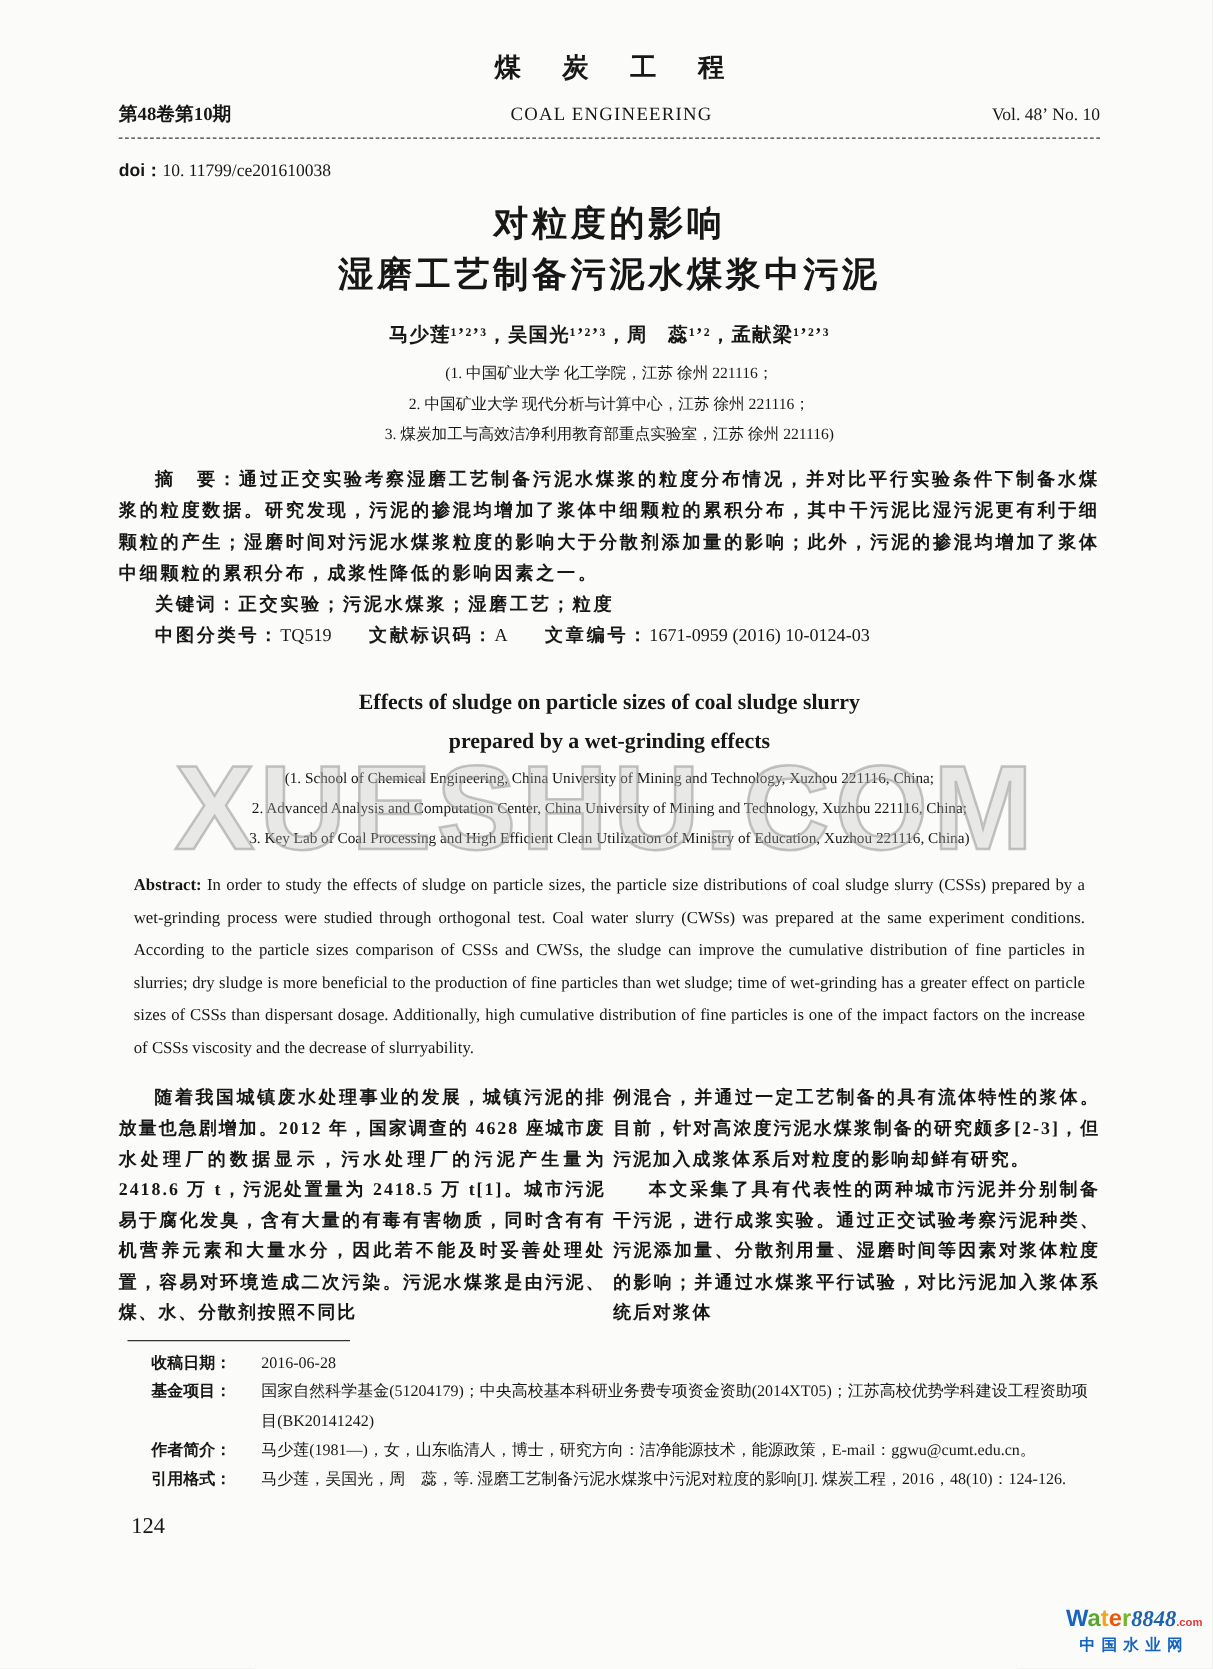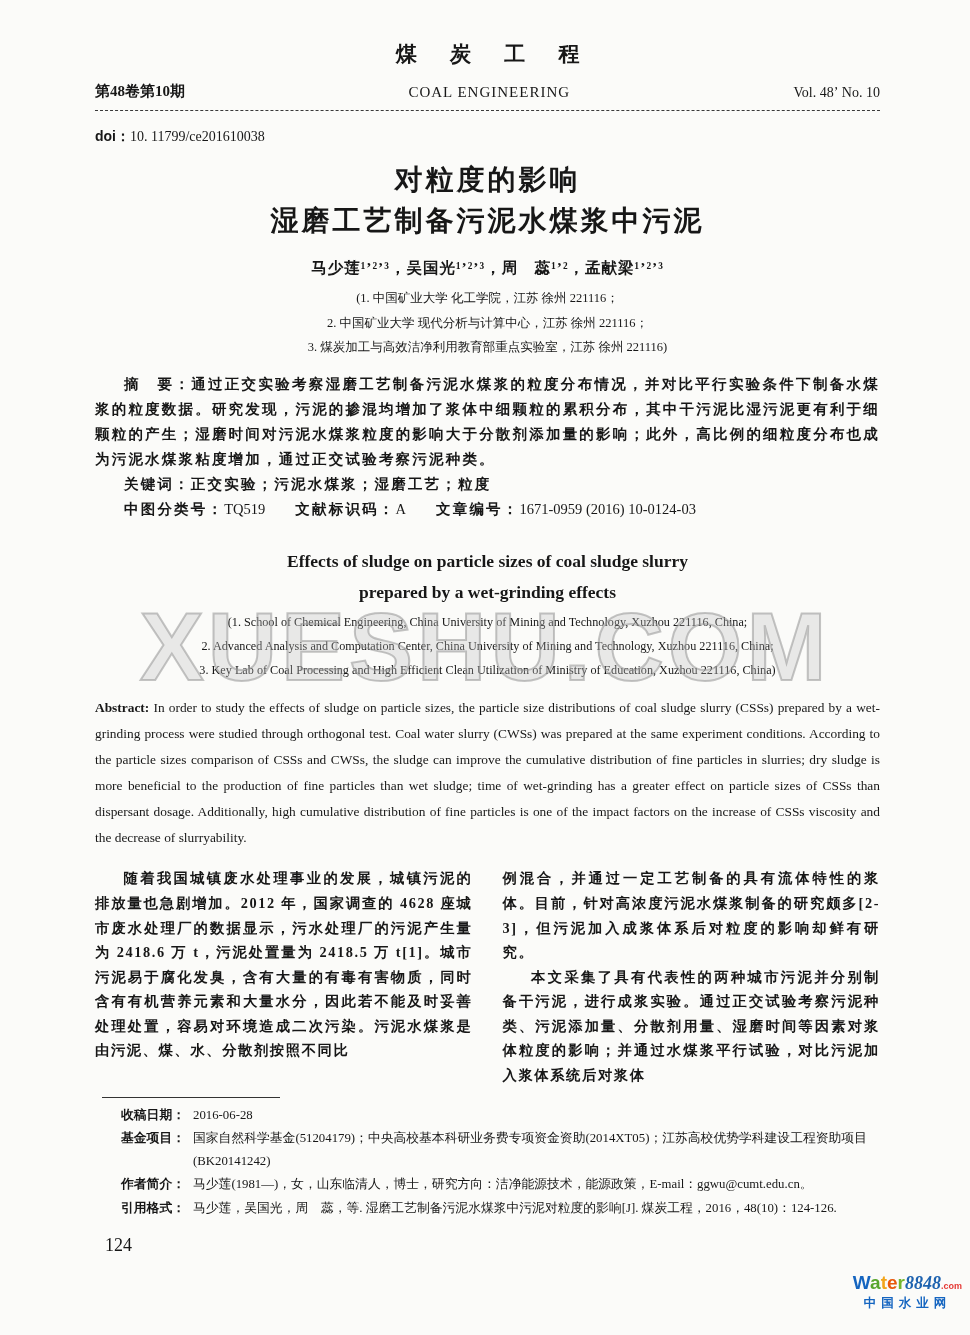--- a/index.html
+++ b/index.html
@@ -43,46 +43,46 @@
   .cn-abstract p{margin:0;}
   .indent{text-indent:2em;}
   .lbl{font-weight:700;}
   .val{font-weight:400;letter-spacing:0;}
   .gap{margin-right:30px;}
   
   .en-title{margin-top:24px;text-align:center;font-size:17.5px;font-weight:700;line-height:1.75;}
   .en-authors{margin-top:6px;text-align:center;font-size:13px;}
   .en-affils{margin-top:4px;text-align:center;font-size:12.2px;line-height:1.95;}
   .en-abstract{margin-top:12px;font-size:13.4px;line-height:1.95;text-align:justify;}
-  .en-abstract p{margin:0;}
+  .en-abstract p{margin:12px;}
   .en-kw{margin-top:1px;}
   
-  .columns{display:flex;gap:30px;margin-top:15px;}
+  .columns{display:flex;gap:6px;margin-top:15px;}
   .col{flex:1;font-size:14.3px;line-height:1.72;text-align:justify;font-weight:600;letter-spacing:1.6px;}
   .col p{margin:0;}
   
   .fnrule{margin-top:9px;margin-left:7px;width:178px;border-top:1.2px solid #333;}
   .fnotes{margin-top:6px;margin-left:26px;font-size:12.8px;line-height:1.82;}
-  .fnote{display:flex;}
+  .fnote{display:flex;gap:16px;}
   .fnote .flbl{width:72px;flex-shrink:0;font-weight:700;}
   .fnote .ftxt{flex:1;}
   .pageno{margin-top:15px;margin-left:10px;font-size:18px;}
   
   .watermark{
     position:absolute;left:0;right:0;top:592px;
     text-align:center;
     font-family:"Liberation Sans","DejaVu Sans",sans-serif;
     font-weight:700;font-size:96px;letter-spacing:4px;
     color:rgba(190,190,190,0.30);
     -webkit-text-stroke:2px rgba(150,150,150,0.55);
     pointer-events:none;
     white-space:nowrap;
   }
   
-  .logo{position:absolute;right:8px;bottom:23px;text-align:center;font-family:"Liberation Sans","DejaVu Sans",sans-serif;}
+  .logo{position:absolute;right:8px;bottom:10px;text-align:center;font-family:"Liberation Sans","DejaVu Sans",sans-serif;}
   .logo .l1{font-size:19px;font-weight:700;line-height:1;}
   .c-w{color:#1565c0;}
   .c-a{color:#58a62c;}
   .c-t{color:#f2a51c;}
   .c-e{color:#e8590c;}
   .c-r{color:#74b62e;}
   .c-num{color:#1e63b0;font-style:italic;font-family:"Liberation Serif",serif;font-weight:700;font-size:18px;}
   .c-tld{color:#e53935;font-size:9px;font-weight:700;}
   .logo .l2{margin-top:3px;font-size:12.5px;font-weight:700;color:#1565c0;letter-spacing:5px;}
 </style>
@@ -109,21 +109,21 @@
 
   <div class="cn-authors">马少莲¹ʼ²ʼ³，吴国光¹ʼ²ʼ³，周　蕊¹ʼ²，孟献梁¹ʼ²ʼ³</div>
 
   <div class="cn-affils">
     <div>(1. 中国矿业大学 化工学院，江苏 徐州 221116；</div>
     <div>2. 中国矿业大学 现代分析与计算中心，江苏 徐州 221116；</div>
     <div>3. 煤炭加工与高效洁净利用教育部重点实验室，江苏 徐州 221116)</div>
   </div>
 
   <div class="cn-abstract">
-    <p class="indent"><span class="lbl">摘　要：</span><span>通过正交实验考察湿磨工艺制备污泥水煤浆的粒度分布情况，并对比平行实验条件下制备水煤浆的粒度数据。研究发现，污泥的掺混均增加了浆体中细颗粒的累积分布，其中干污泥比湿污泥更有利于细颗粒的产生；湿磨时间对污泥水煤浆粒度的影响大于分散剂添加量的影响；此外，高比例的细粒度分布也成为污泥水煤浆粘度增加，通过正交试验考察污泥种类。</span></p>
+    <p class="indent"><span class="lbl">摘　要：</span><span>通过正交实验考察湿磨工艺制备污泥水煤浆的粒度分布情况，并对比平行实验条件下制备水煤浆的粒度数据。研究发现，污泥的掺混均增加了浆体中细颗粒的累积分布，其中干污泥比湿污泥更有利于细颗粒的产生；湿磨时间对污泥水煤浆粒度的影响大于分散剂添加量的影响；此外，污泥的掺混均增加了浆体中细颗粒的累积分布，成浆性降低的影响因素之一。</span></p>
     <p class="indent"><span class="lbl">关键词：</span><span>正交实验；污泥水煤浆；湿磨工艺；粒度</span></p>
     <p class="indent">
       <span class="lbl">中图分类号：</span><span class="val gap">TQ519</span><span class="lbl">文献标识码：</span><span class="val gap">A</span><span class="lbl">文章编号：</span><span class="val">1671-0959 (2016) 10-0124-03</span>
     </p>
   </div>
 
   <div class="en-title">
     <div>Effects of sludge on particle sizes of coal sludge slurry</div>
     <div>prepared by a wet-grinding effects</div>
   </div>

